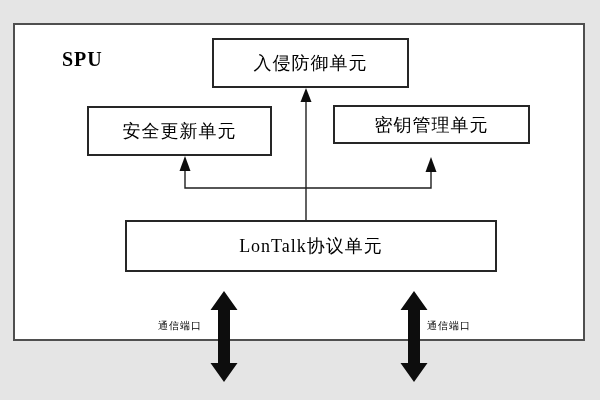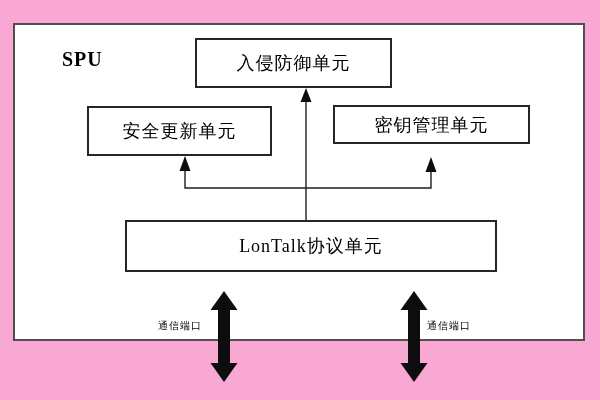--- a/index.html
+++ b/index.html
@@ -4,21 +4,21 @@
 <style>
   html, body {
     margin: 0;
     padding: 0;
     background: #ffffff;
   }
   .stage {
     position: relative;
     width: 600px;
     height: 400px;
-    background: #f9a8d4;
+    background: #e5e5e5;
     overflow: hidden;
     font-family: "Liberation Serif", "DejaVu Serif", serif;
     color: #000000;
   }
   .frame {
     position: absolute;
     left: 13px;
     top: 23px;
     width: 568px;
     height: 314px;
@@ -49,21 +49,21 @@
     background: #ffffff;
     border: 2px solid #262626;
     display: flex;
     align-items: center;
     justify-content: center;
     font-size: 18px;
     letter-spacing: 1px;
     z-index: 2;
     box-sizing: border-box;
   }
-  .node-intrusion { left: 195px; top: 38px;  width: 197px; height: 50px; }
+  .node-intrusion { left: 212px; top: 38px;  width: 197px; height: 50px; }
   .node-update    { left: 87px;  top: 106px; width: 185px; height: 50px; }
   .node-key       { left: 333px; top: 105px; width: 197px; height: 39px; }
   .node-lontalk   { left: 125px; top: 220px; width: 372px; height: 52px; }
   .port-label {
     position: absolute;
     top: 319px;
     font-size: 10px;
     letter-spacing: 1px;
     z-index: 2;
   }

